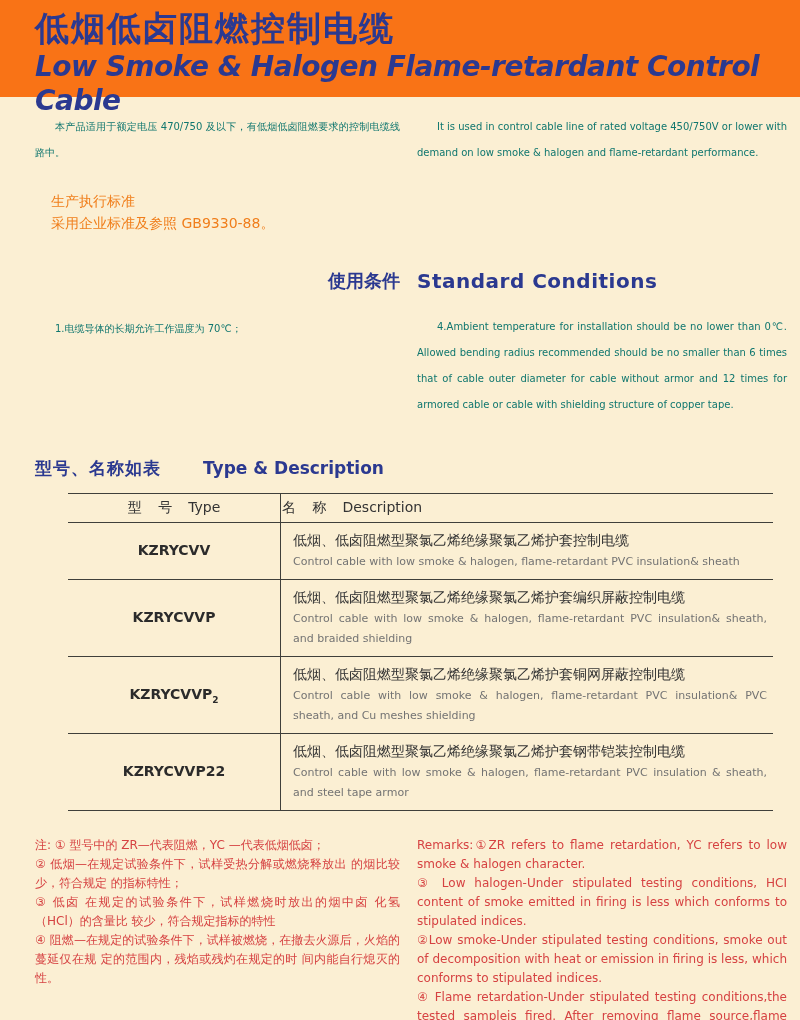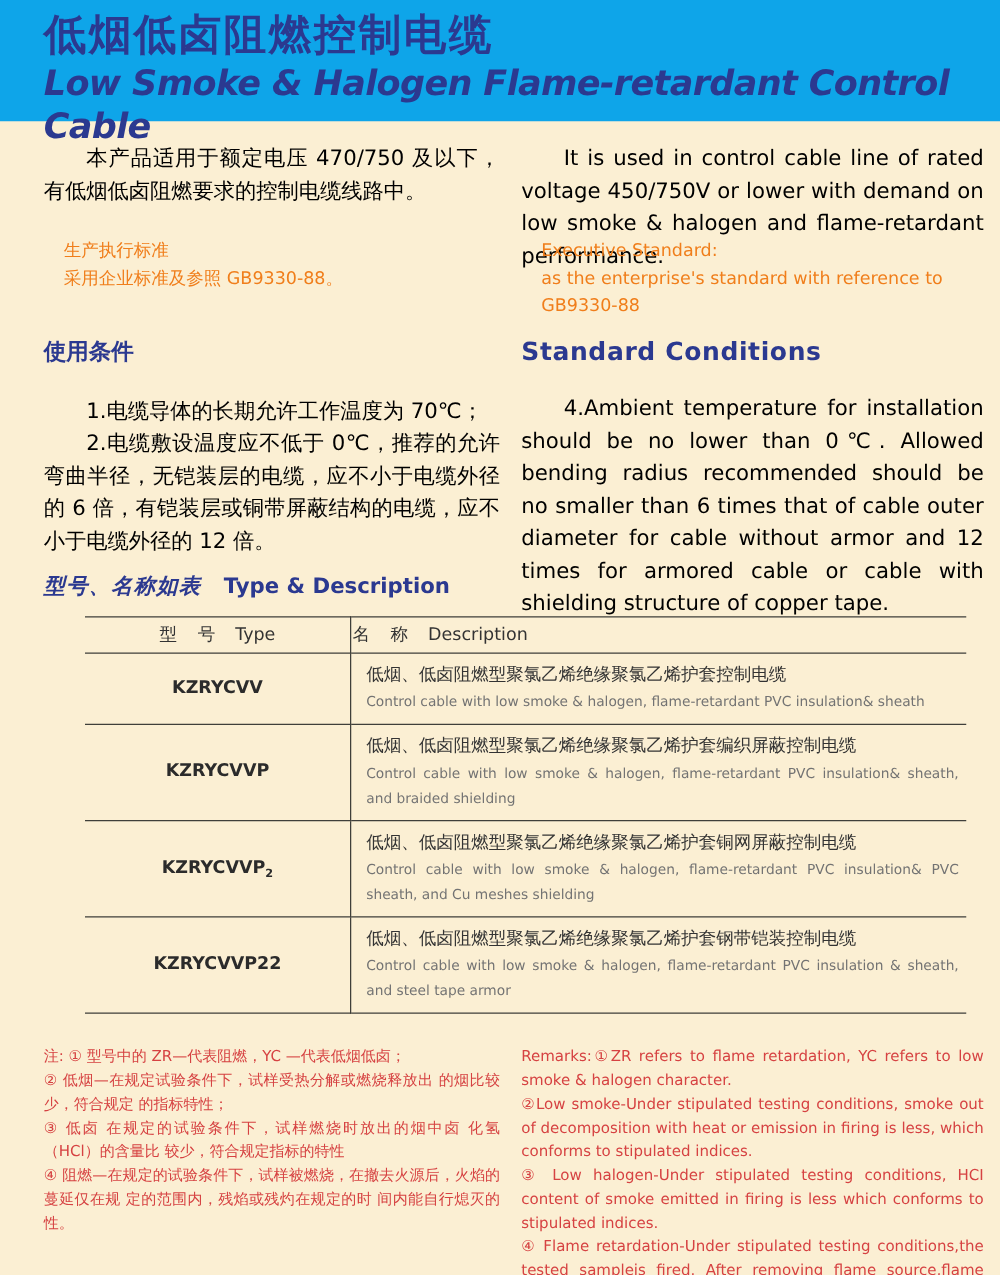--- a/index.html
+++ b/index.html
@@ -7,21 +7,21 @@
     position:relative;
     width:800px;height:1020px;
     background:#FBEFD3;
     font-family:"DejaVu Sans","Liberation Sans",sans-serif;
     color:#333333;
     overflow:hidden;
     box-sizing:border-box;
   }
   
   .masthead{
-    background:#0ea5e9;
+    background:#f97316;
     height:97px;
     padding:6px 0 0 35px;
     box-sizing:border-box;
   }
   .title-zh{
     margin:0;
     font-size:34px;
     font-weight:bold;
     letter-spacing:2px;
     color:#2B3990;
@@ -36,54 +36,54 @@
     line-height:34px;
     letter-spacing:-0.5px;
   }
   
   .body{padding:0 13px 0 35px;box-sizing:border-box;}
   .cols{display:flex;gap:17px;}
   .col-left{width:365px;box-sizing:border-box;}
   .col-right{width:370px;box-sizing:border-box;}
   p{margin:0;}
   .para{
-    font-size:17px;
+    font-size:10px;
     line-height:26px;
     text-align:justify;
-    color:#000000;
+    color:#0f766e;
   }
   .indent{text-indent:2em;}
   
   .intro{height:141px;padding-top:17px;}
   .intro .col-left,.intro .col-right{position:relative;height:100%;}
   .standard{
     position:absolute;
     top:76px;left:16px;right:0;
     color:#F07E1B;
     font-size:14px;
     line-height:22px;
   }
   
   .conditions{height:190px;padding-top:14px;box-sizing:border-box;}
   .sec-heading-zh{
     margin:0 0 23px 0;
-    font-size:18px;font-weight:bold;color:#2B3990;
+    font-size:18px;font-weight:bold;color:#2B3990;text-align:right;
   }
   .sec-heading-en{
     margin:0 0 21px 0;
     font-size:20px;font-weight:bold;color:#2B3990;
     letter-spacing:0.5px;
   }
   
   .type-section{padding-top:12px;}
   .table-heading{
     margin:0 0 13px 0;
     font-size:17px;font-weight:bold;color:#2B3990;
   }
-  .table-heading .zh{margin-right:18px;letter-spacing:1px;font-style:italic;}
+  .table-heading .zh{margin-right:42px;letter-spacing:1px;}
   table.type-table{
     border-collapse:collapse;
     margin-left:33px;
     width:705px;
     table-layout:fixed;
   }
   .type-table th,.type-table td{
     border-top:1.5px solid #3F3F3A;
     border-bottom:1.5px solid #3F3F3A;
   }
@@ -126,32 +126,27 @@
     <section class="cols intro">
       <div class="col-left">
         <p class="para indent">本产品适用于额定电压 470/750 及以下，有低烟低卤阻燃要求的控制电缆线路中。</p>
         <div class="standard">
           <p>生产执行标准</p>
           <p>采用企业标准及参照 GB9330-88。</p>
         </div>
       </div>
       <div class="col-right">
         <p class="para indent">It is used in control cable line of rated voltage 450/750V or lower with demand on low smoke &amp; halogen and flame-retardant performance.</p>
-        <div class="standard">
-          <p>Executive Standard:</p>
-          <p>as the enterprise's standard with reference to GB9330-88</p>
-        </div>
       </div>
     </section>
 
     <section class="cols conditions">
       <div class="col-left">
         <h3 class="sec-heading-zh">使用条件</h3>
         <p class="para indent">1.电缆导体的长期允许工作温度为 70℃；</p>
-        <p class="para indent">2.电缆敷设温度应不低于 0℃，推荐的允许弯曲半径，无铠装层的电缆，应不小于电缆外径 的 6 倍，有铠装层或铜带屏蔽结构的电缆，应不小于电缆外径的 12 倍。</p>
       </div>
       <div class="col-right">
         <h3 class="sec-heading-en">Standard Conditions</h3>
         <p class="para indent">4.Ambient temperature for installation should be no lower than 0℃. Allowed bending radius recommended should be no smaller than 6 times that of cable outer diameter for cable without armor and 12 times for armored cable or cable with shielding structure of copper tape.</p>
       </div>
     </section>
 
     <section class="type-section">
       <h3 class="table-heading">
         <span class="zh">型号、名称如表</span><span class="en">Type &amp; Description</span>
@@ -202,20 +197,20 @@
 
     <section class="cols notes">
       <div class="col-left">
         <p class="note-line">注: ① 型号中的 ZR—代表阻燃，YC —代表低烟低卤；</p>
         <p class="note-line">② 低烟—在规定试验条件下，试样受热分解或燃烧释放出 的烟比较少，符合规定 的指标特性；</p>
         <p class="note-line">③ 低卤  在规定的试验条件下，试样燃烧时放出的烟中卤 化氢（HCl）的含量比 较少，符合规定指标的特性</p>
         <p class="note-line">④ 阻燃—在规定的试验条件下，试样被燃烧，在撤去火源后，火焰的蔓延仅在规 定的范围内，残焰或残灼在规定的时 间内能自行熄灭的性。</p>
       </div>
       <div class="col-right">
         <p class="note-line">Remarks:①ZR refers to flame retardation, YC refers to low smoke &amp;  halogen character.</p>
+        <p class="note-line">③ Low halogen-Under stipulated testing conditions, HCI content of smoke emitted  in firing is less which conforms to stipulated indices.</p>
         <p class="note-line">②Low smoke-Under stipulated testing conditions, smoke out of decomposition with heat or emission in firing is less, which conforms to stipulated indices.</p>
-        <p class="note-line">③ Low halogen-Under stipulated testing conditions, HCI content of smoke emitted  in firing is less which conforms to stipulated indices.</p>
         <p class="note-line">④ Flame retardation-Under stipulated testing conditions,the tested sampleis  fired. After removing flame source,flame spreads within stipulated range, remnant flame will go out on itself within stipulated time.</p>
       </div>
     </section>
 
   </div>
 </div>
 
 </body></html>

